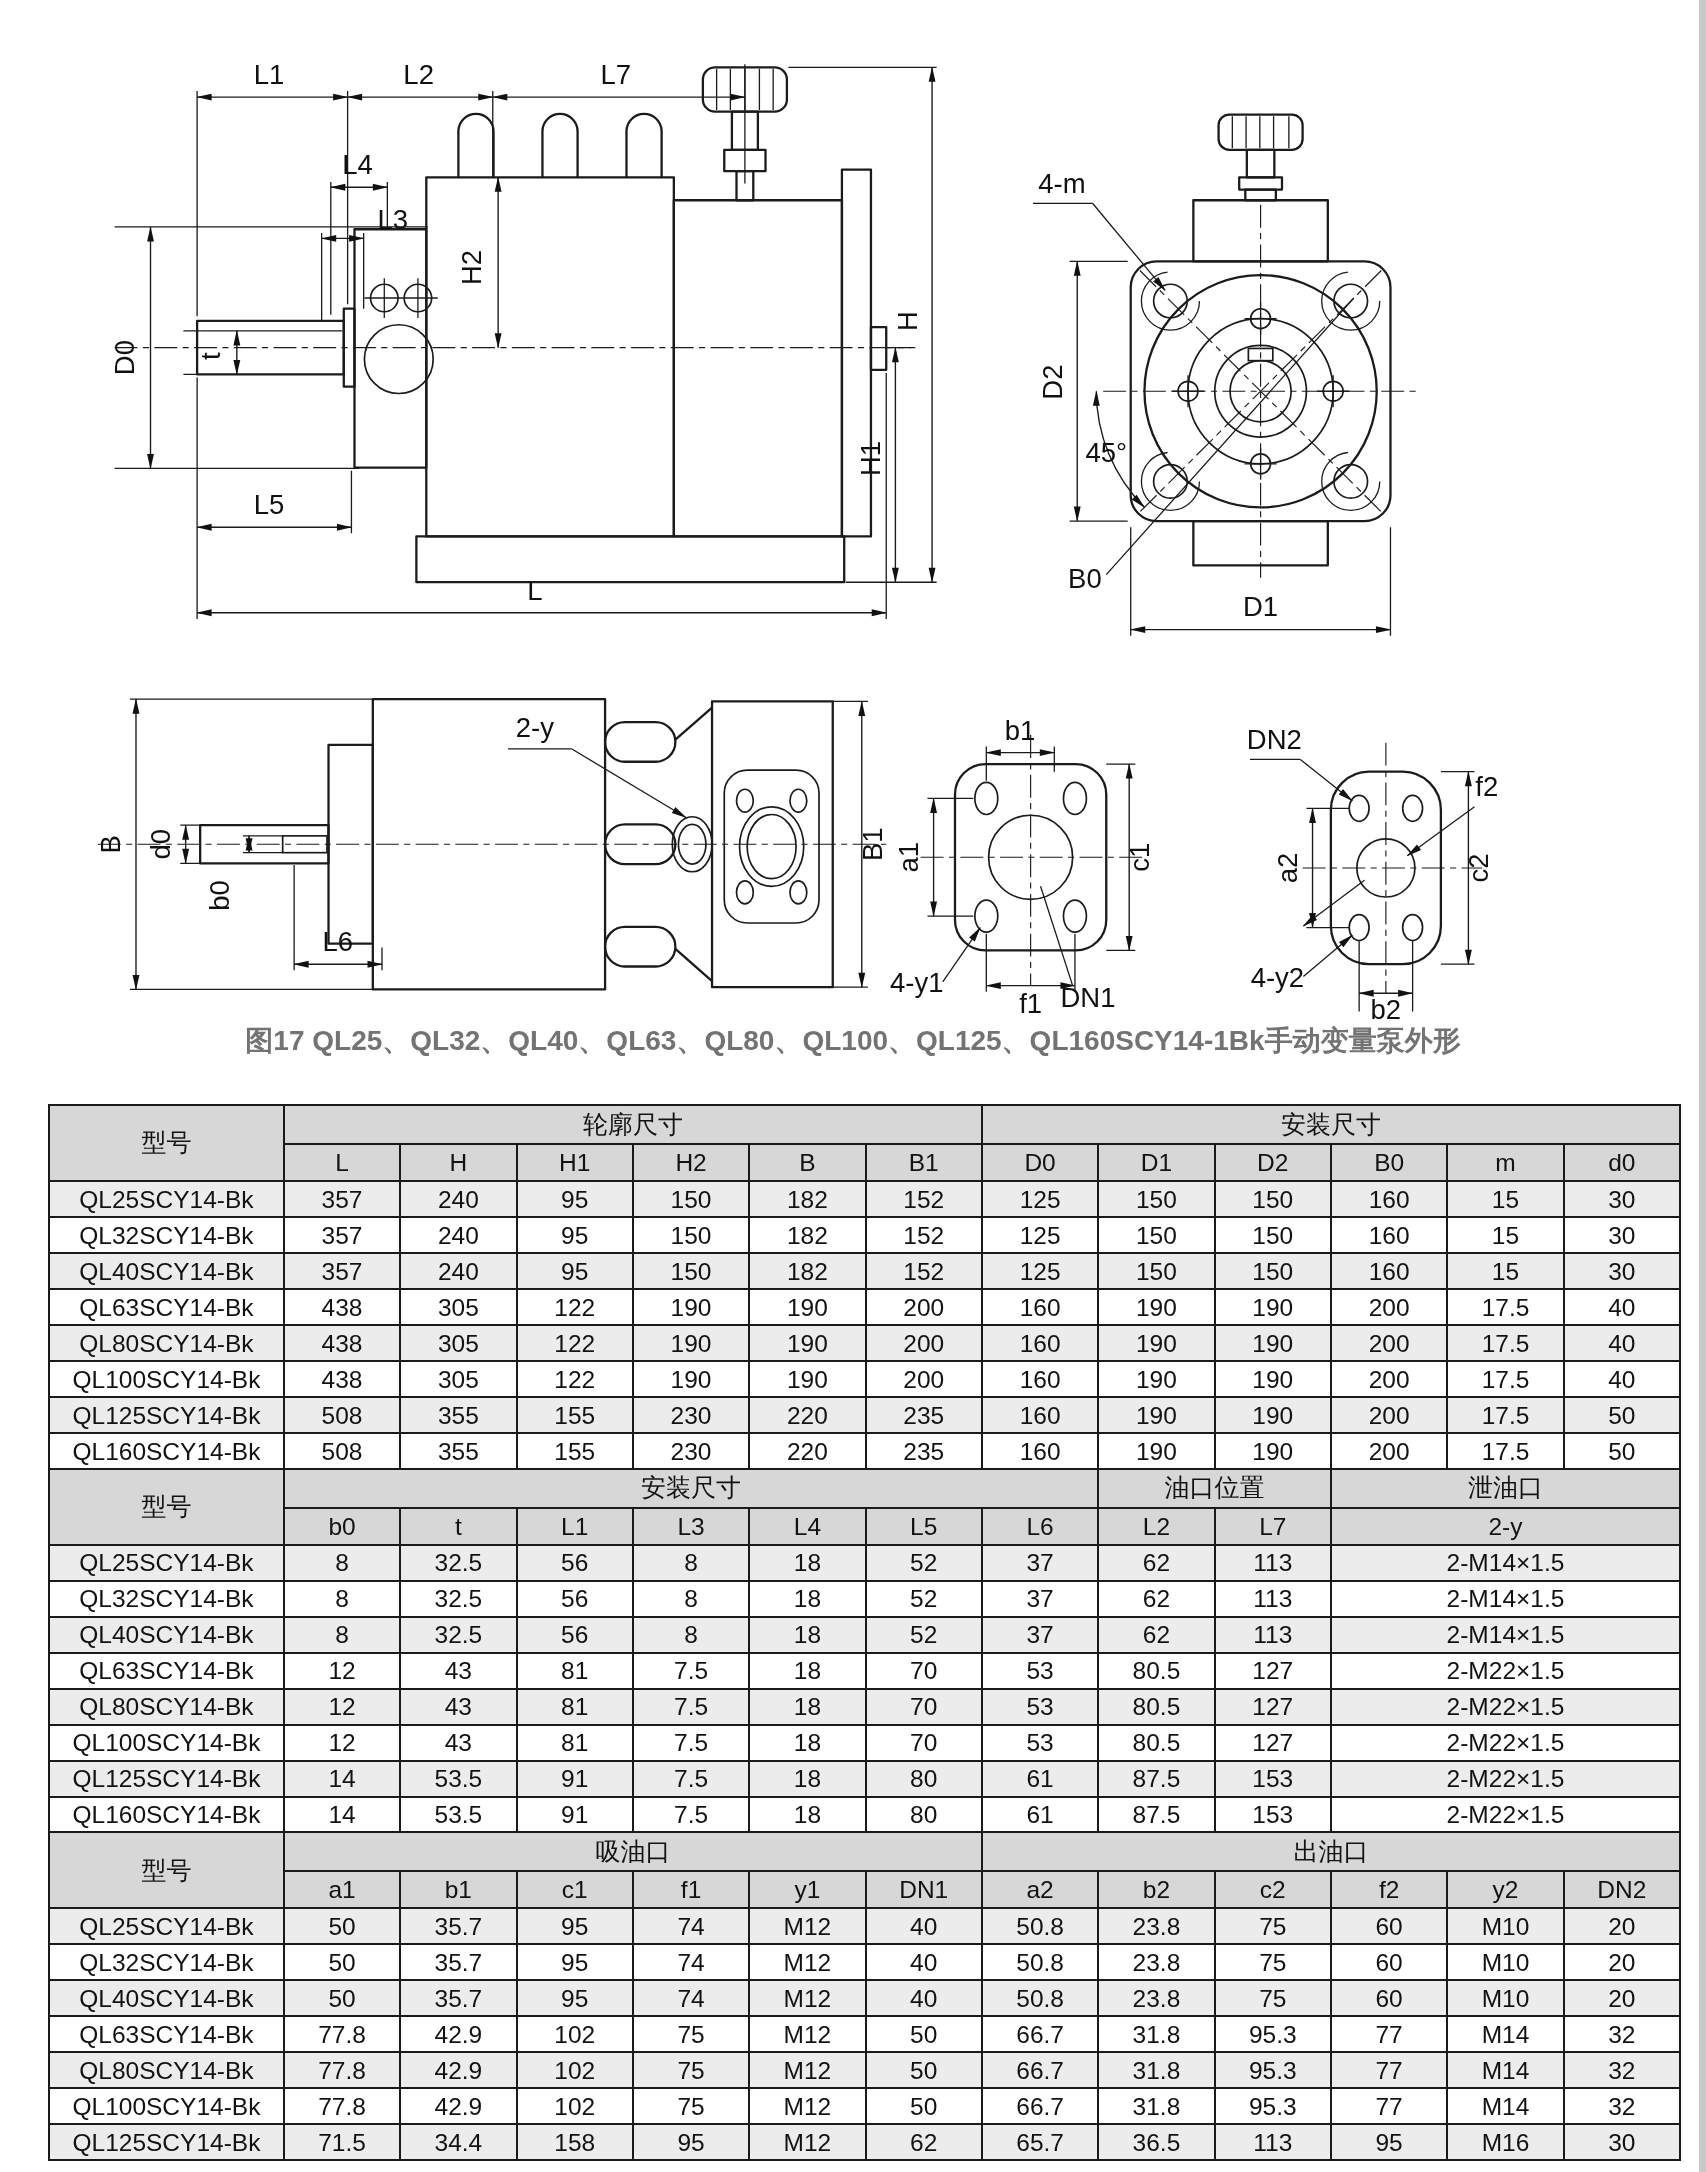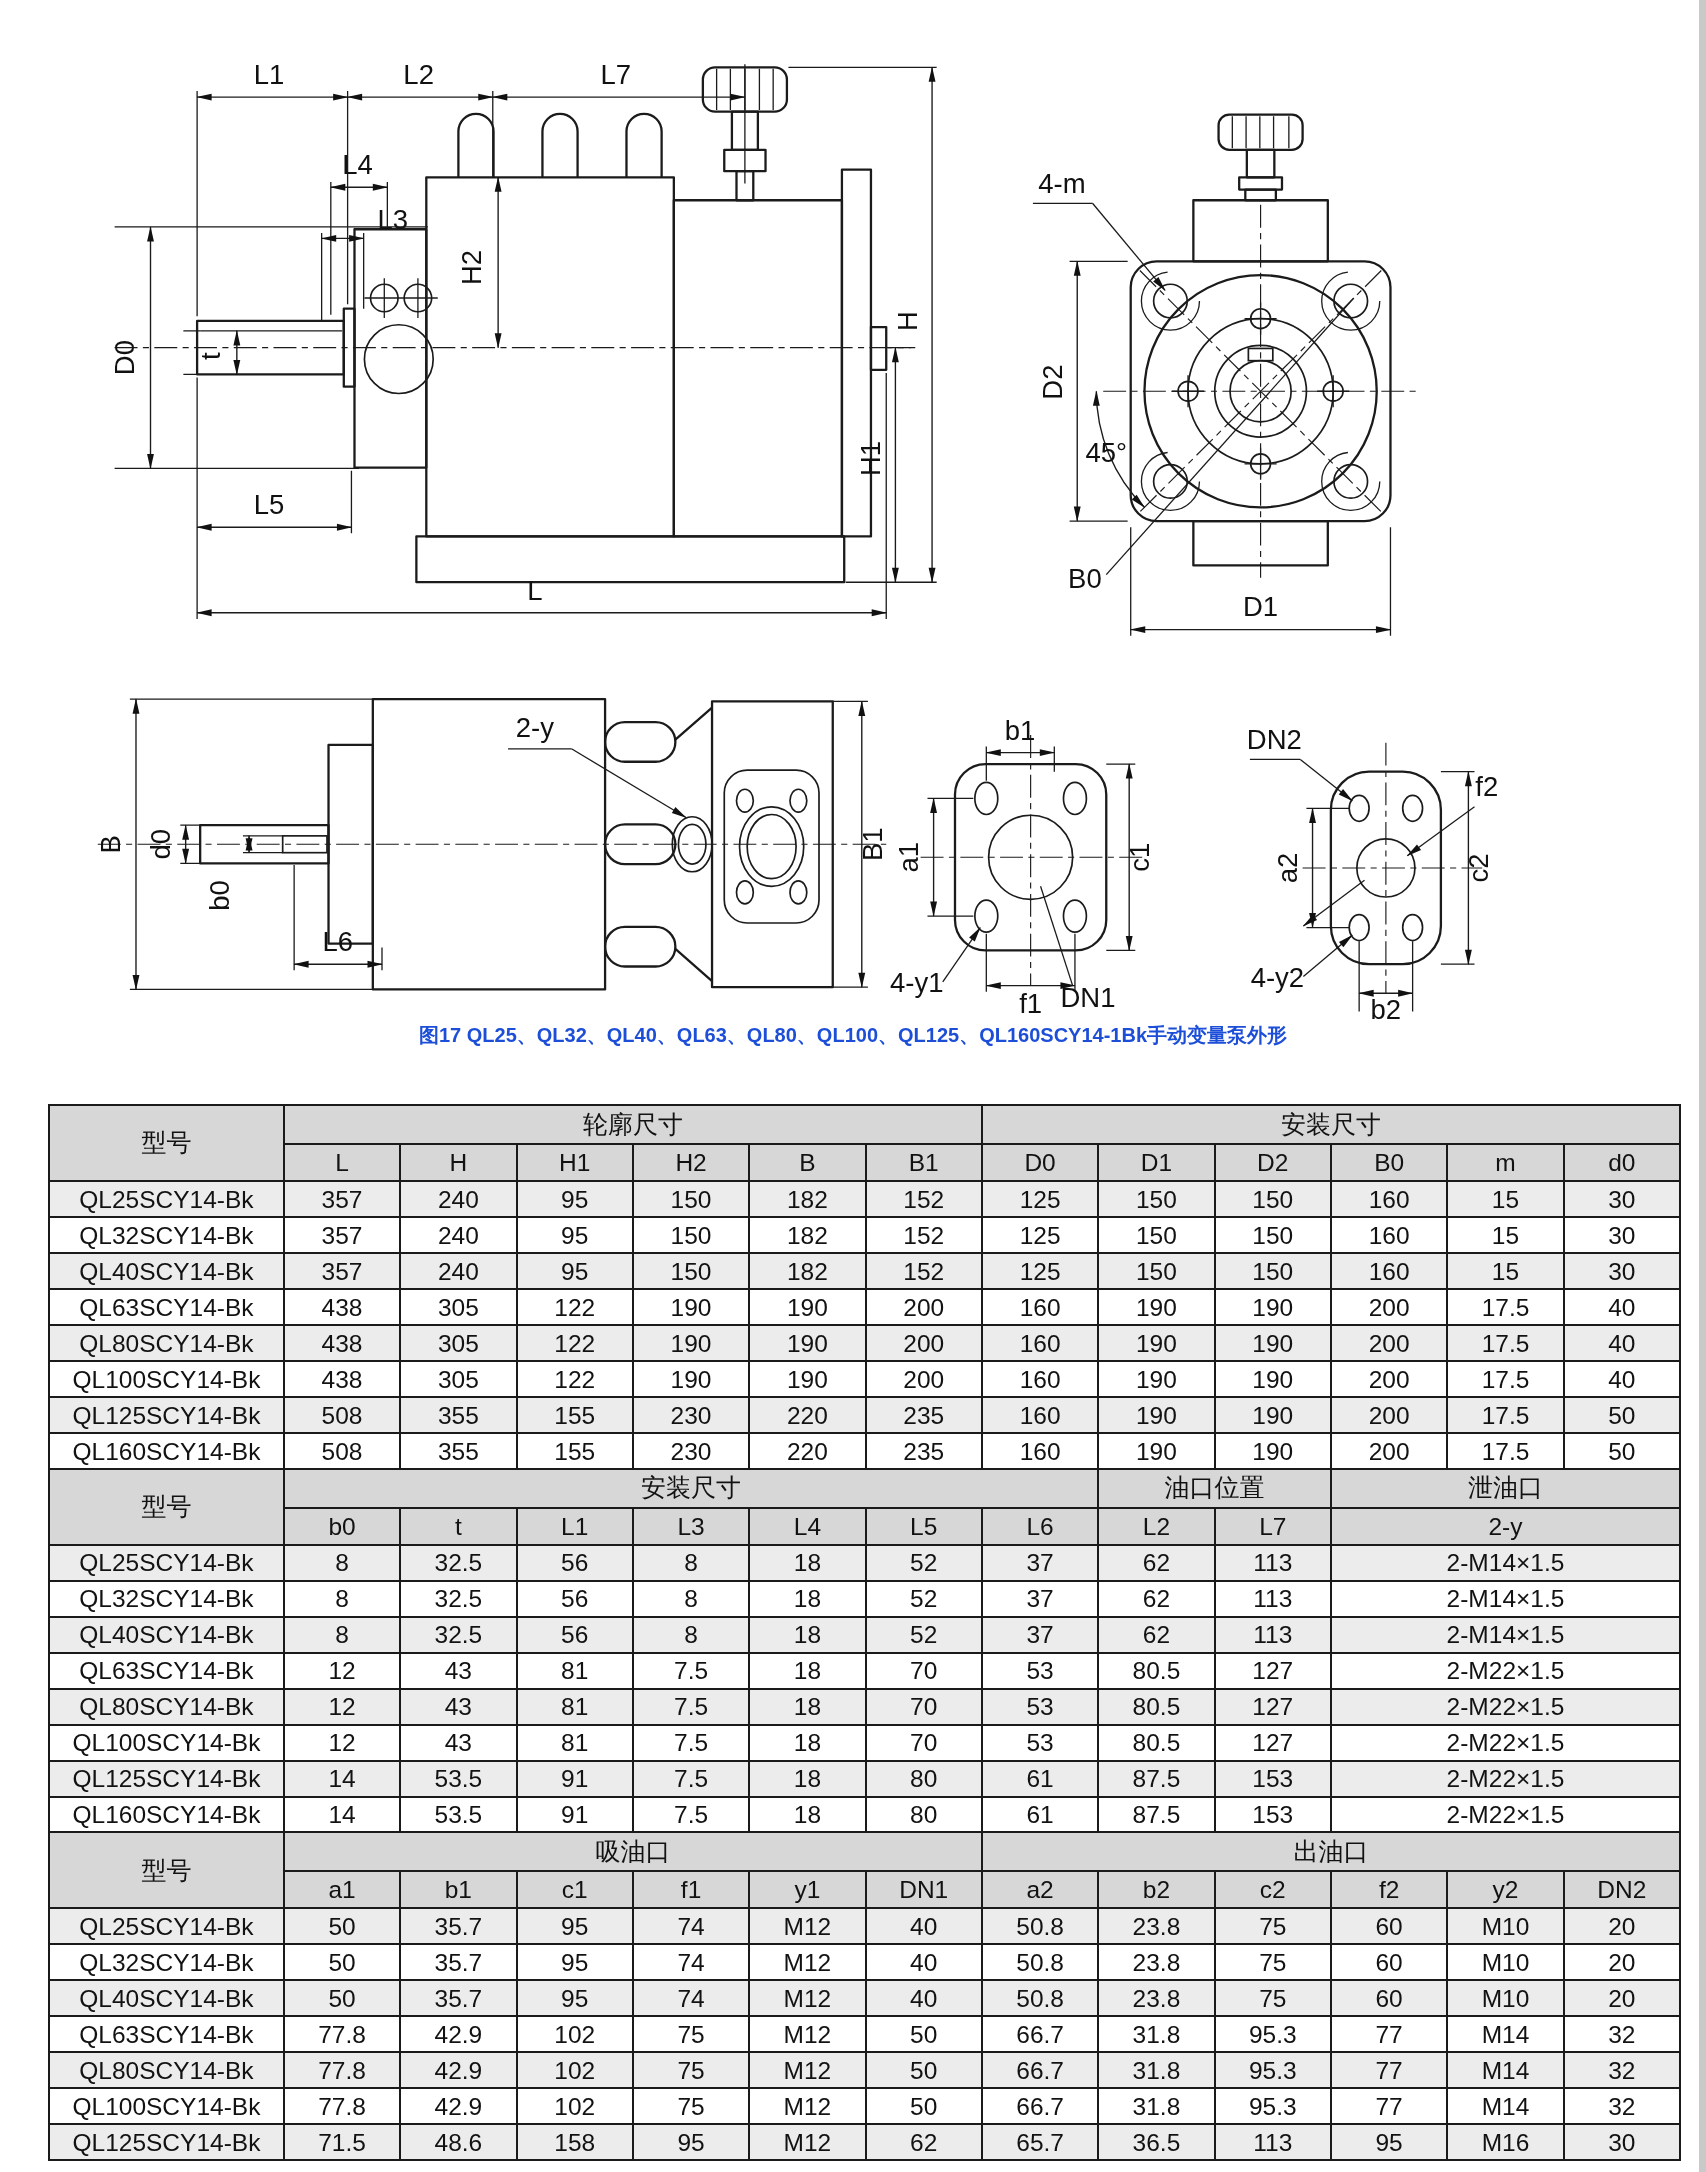--- a/index.html
+++ b/index.html
@@ -3,21 +3,21 @@
 <meta charset="utf-8">
 <style>
   html,body{margin:0;padding:0;}
   body{width:1706px;height:2172px;background:#ffffff;position:relative;overflow:hidden;
        font-family:"Liberation Sans",sans-serif;}
   .page{position:absolute;inset:0;}
   .title{position:absolute;top:15.3px;left:27.5px;width:1658px;font-size:32px;font-weight:bold;
          color:#151515;white-space:nowrap;letter-spacing:0px;}
   #drawings{position:absolute;top:0;left:0;}
   .caption{position:absolute;top:1022px;left:0;width:1706px;text-align:center;
-           font-size:20px;font-weight:bold;color:#1d4ed8;}
+           font-size:28px;font-weight:bold;color:#737373;}
   #tables-root{position:absolute;top:1104px;left:48px;width:1633px;}
   table.dim-table{border-collapse:collapse;table-layout:fixed;width:100%;border-radius:24px;}
   table.dim-table + table.dim-table{margin-top:-2.3px;}
   .dim-table th,.dim-table td{border:2.3px solid #1a1a1a;text-align:center;vertical-align:middle;
       font-weight:normal;color:#121212;padding:0;line-height:1.02;overflow:hidden;}
   .dim-table thead tr.grp th{height:37px;background:#d7d7d7;font-size:25px;}
   .dim-table thead tr.cols th{height:35px;background:#d7d7d7;font-size:24.5px;}
   .dim-table tbody th,.dim-table tbody td{height:34px;font-size:24.5px;background:#ffffff;}
   .dim-table tbody tr.odd th,.dim-table tbody tr.odd td{background:#ececec;}
   .edge{position:absolute;top:0;right:0;width:6.9px;height:2172px;background:#c9c9c9;}
@@ -710,21 +710,21 @@
             <td>66.7</td>
             <td>31.8</td>
             <td>95.3</td>
             <td>77</td>
             <td>M14</td>
             <td>32</td>
           </tr>
           <tr class="odd">
             <th>QL125SCY14-Bk</th>
             <td>71.5</td>
-            <td>48.6</td>
+            <td>34.4</td>
             <td>158</td>
             <td>95</td>
             <td>M12</td>
             <td>62</td>
             <td>65.7</td>
             <td>36.5</td>
             <td>113</td>
             <td>95</td>
             <td>M16</td>
             <td>30</td>

